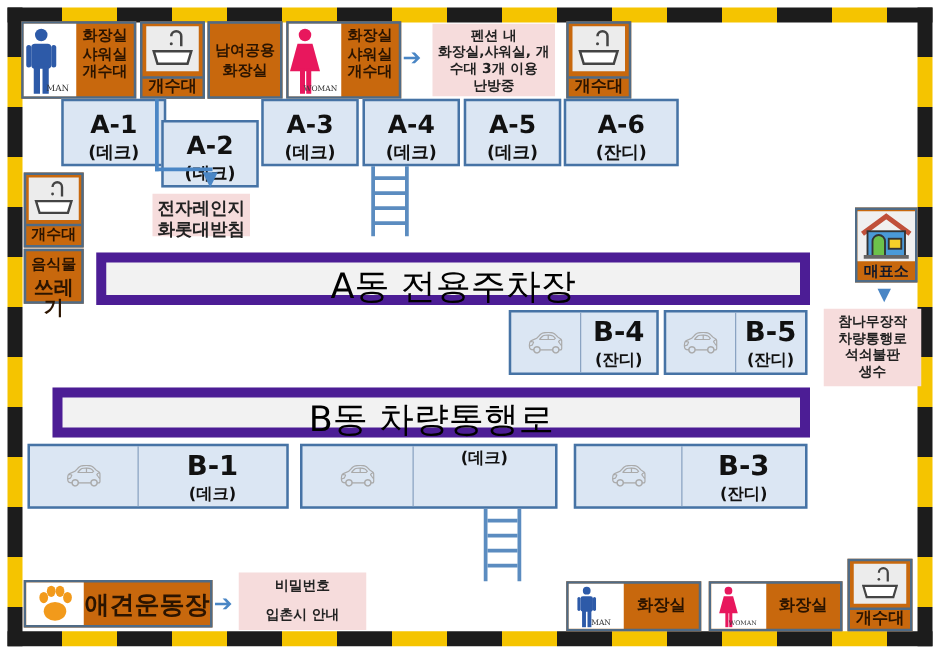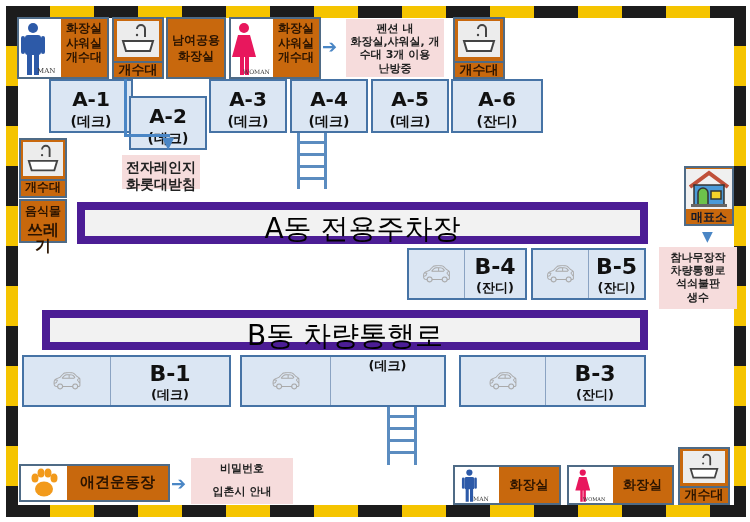--- a/index.html
+++ b/index.html
@@ -244,21 +244,21 @@
 <div class="abs orange" style="left:19px; top:464px; width:151px; height:38px; display:flex; align-items:center;">
   <div class="white-box" style="width:46px; height:34px; display:flex; align-items:center; justify-content:center;">
     <svg width="34" height="30" viewBox="0 0 34 30">
       <ellipse cx="8" cy="10" rx="3.5" ry="4.5" fill="#f29a1b"></ellipse>
       <ellipse cx="14" cy="5" rx="3.5" ry="4.5" fill="#f29a1b"></ellipse>
       <ellipse cx="21" cy="5" rx="3.5" ry="4.5" fill="#f29a1b"></ellipse>
       <ellipse cx="27" cy="10" rx="3.5" ry="4.5" fill="#f29a1b"></ellipse>
       <ellipse cx="17" cy="21" rx="9" ry="7.5" fill="#f29a1b"></ellipse>
     </svg>
   </div>
-  <div class="otext" style="flex:1; font-size:15px;">애견운동장</div>
+  <div class="otext" style="flex:1; font-size:20px;">애견운동장</div>
 </div>
 <div class="arrow" style="left:171px; top:473px; font-size:18px;">➔</div>
 <div class="abs note" style="left:191px; top:458px; width:102px; height:46px; font-size:11px; padding-top:4px;">
   <div>비밀번호</div>
   <div style="margin-top:10px;">입촌시 안내</div>
 </div>
 
 <div class="abs orange" style="left:453px; top:465px; width:108px; height:40px; display:flex; align-items:center;">
   <div class="white-box" style="width:44px; height:36px; position:relative;">
     <svg width="30" height="36" viewBox="0 0 30 58">

